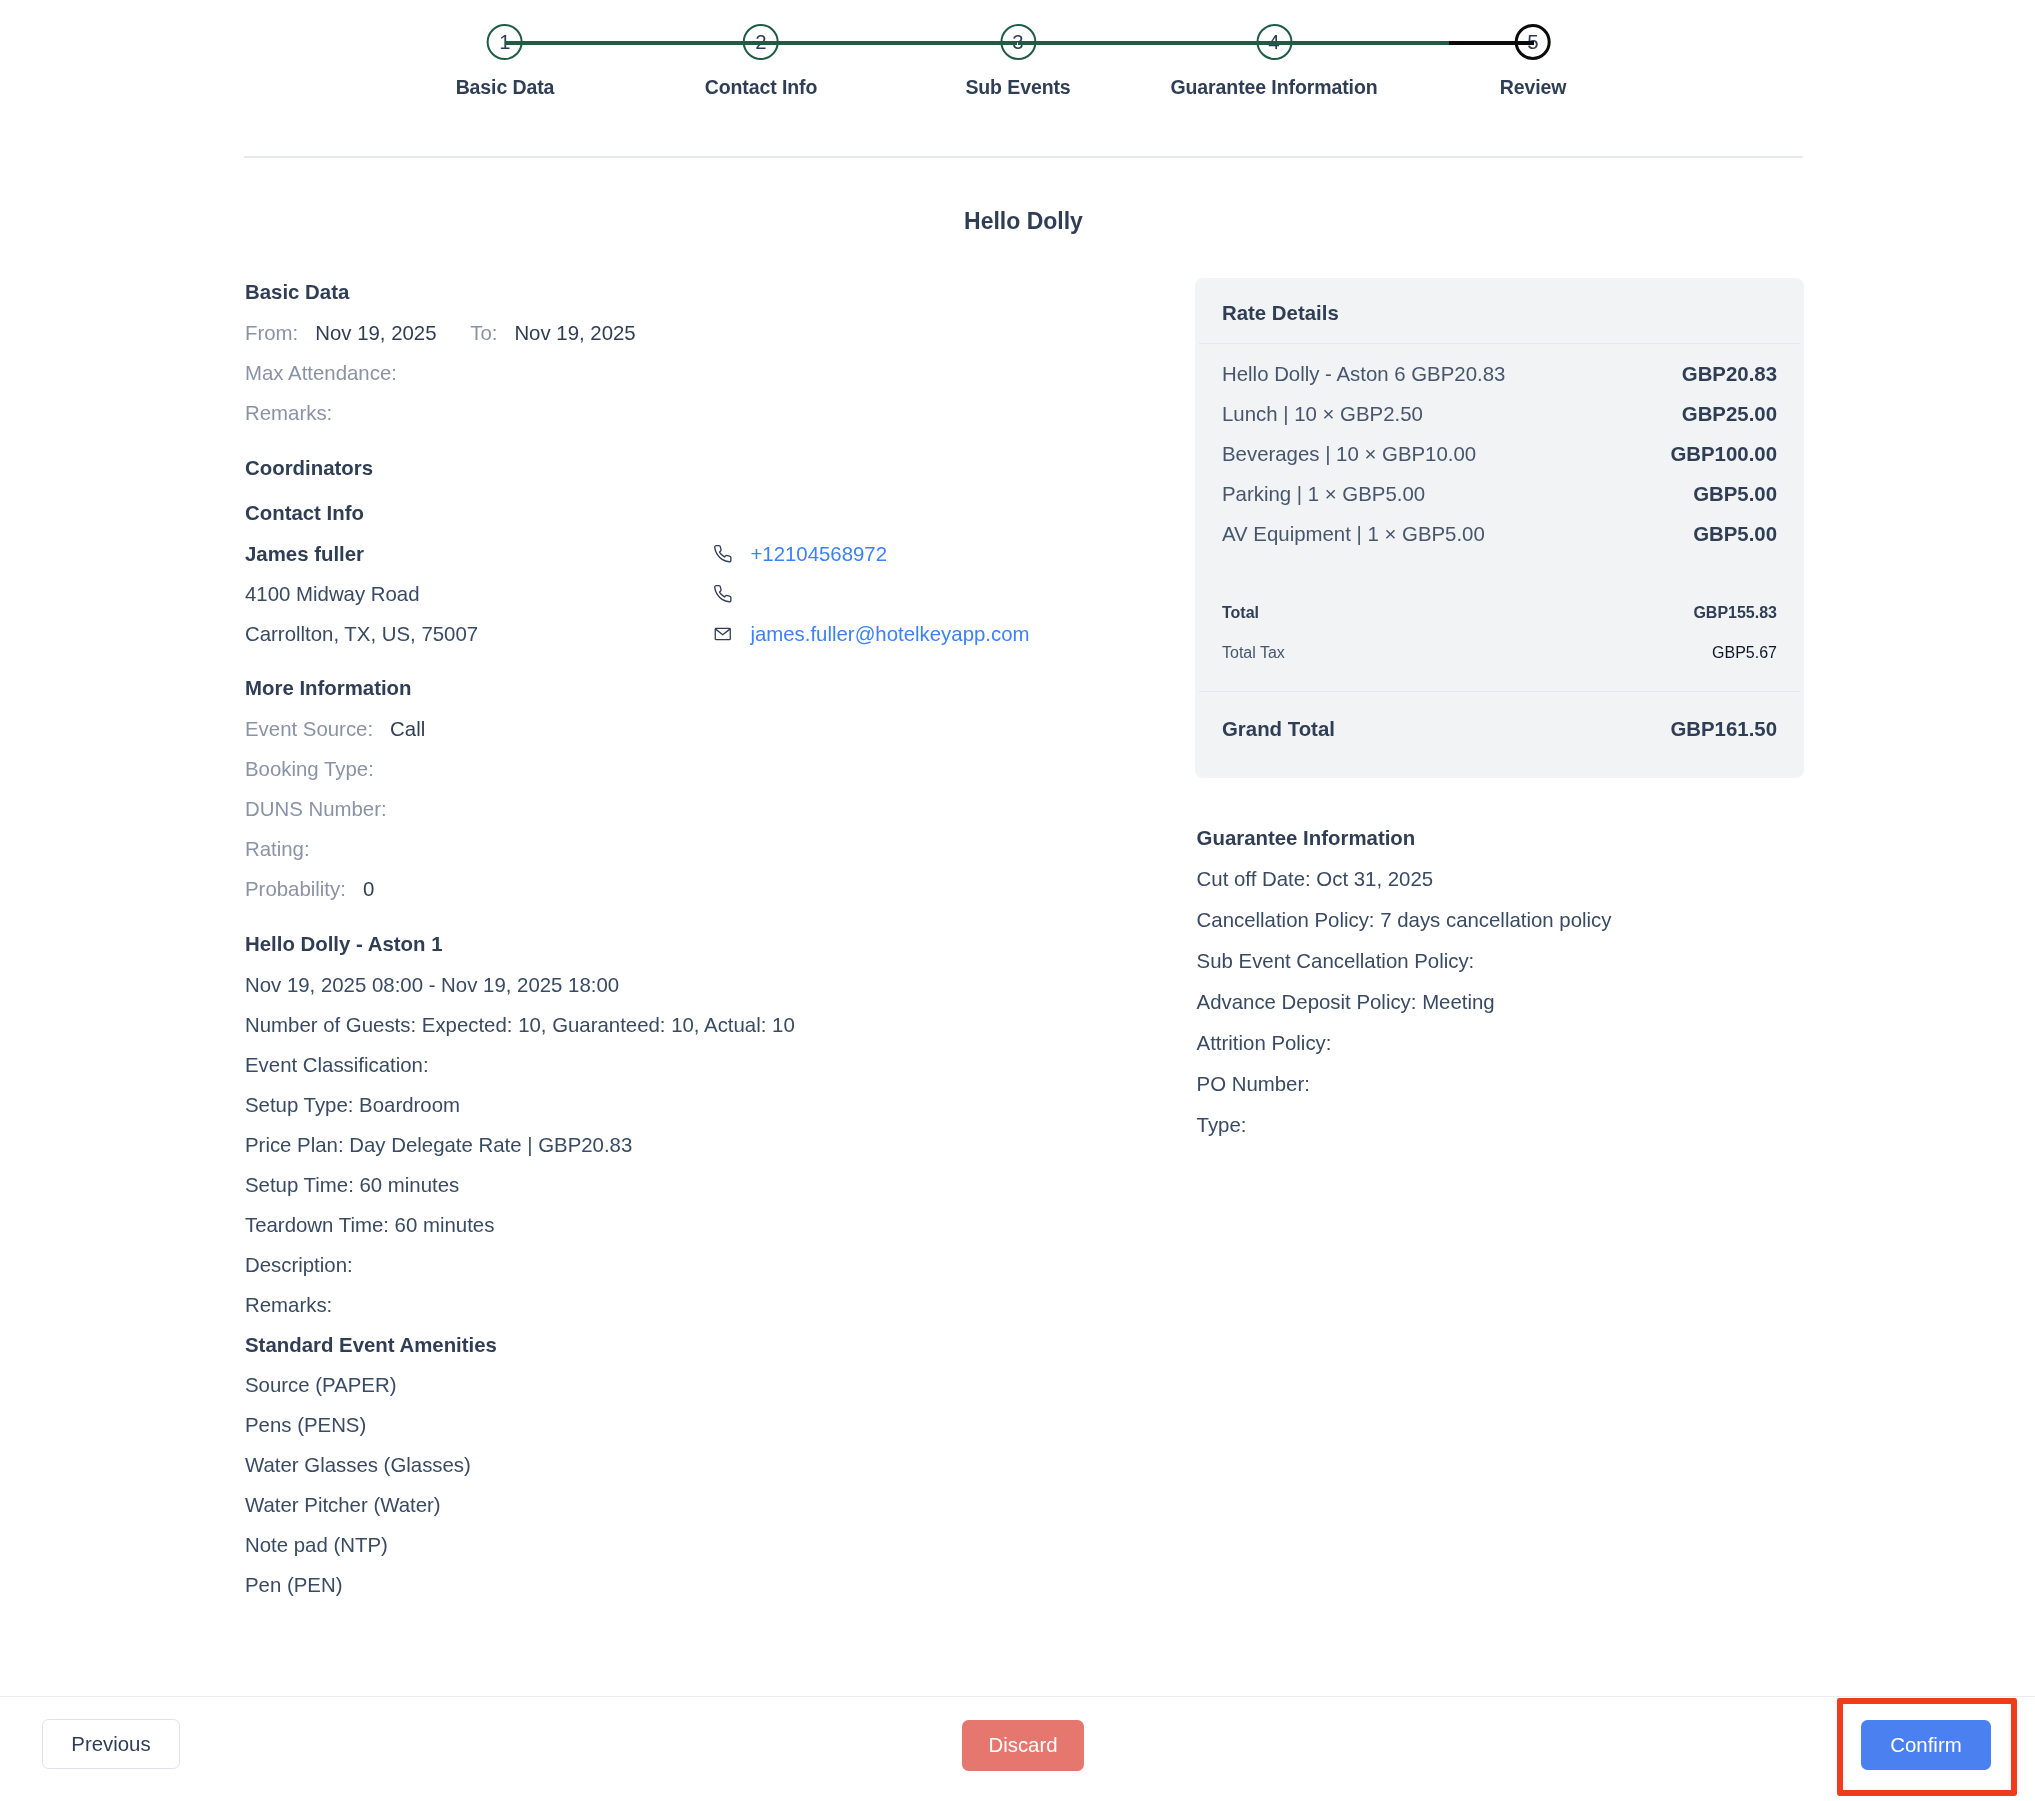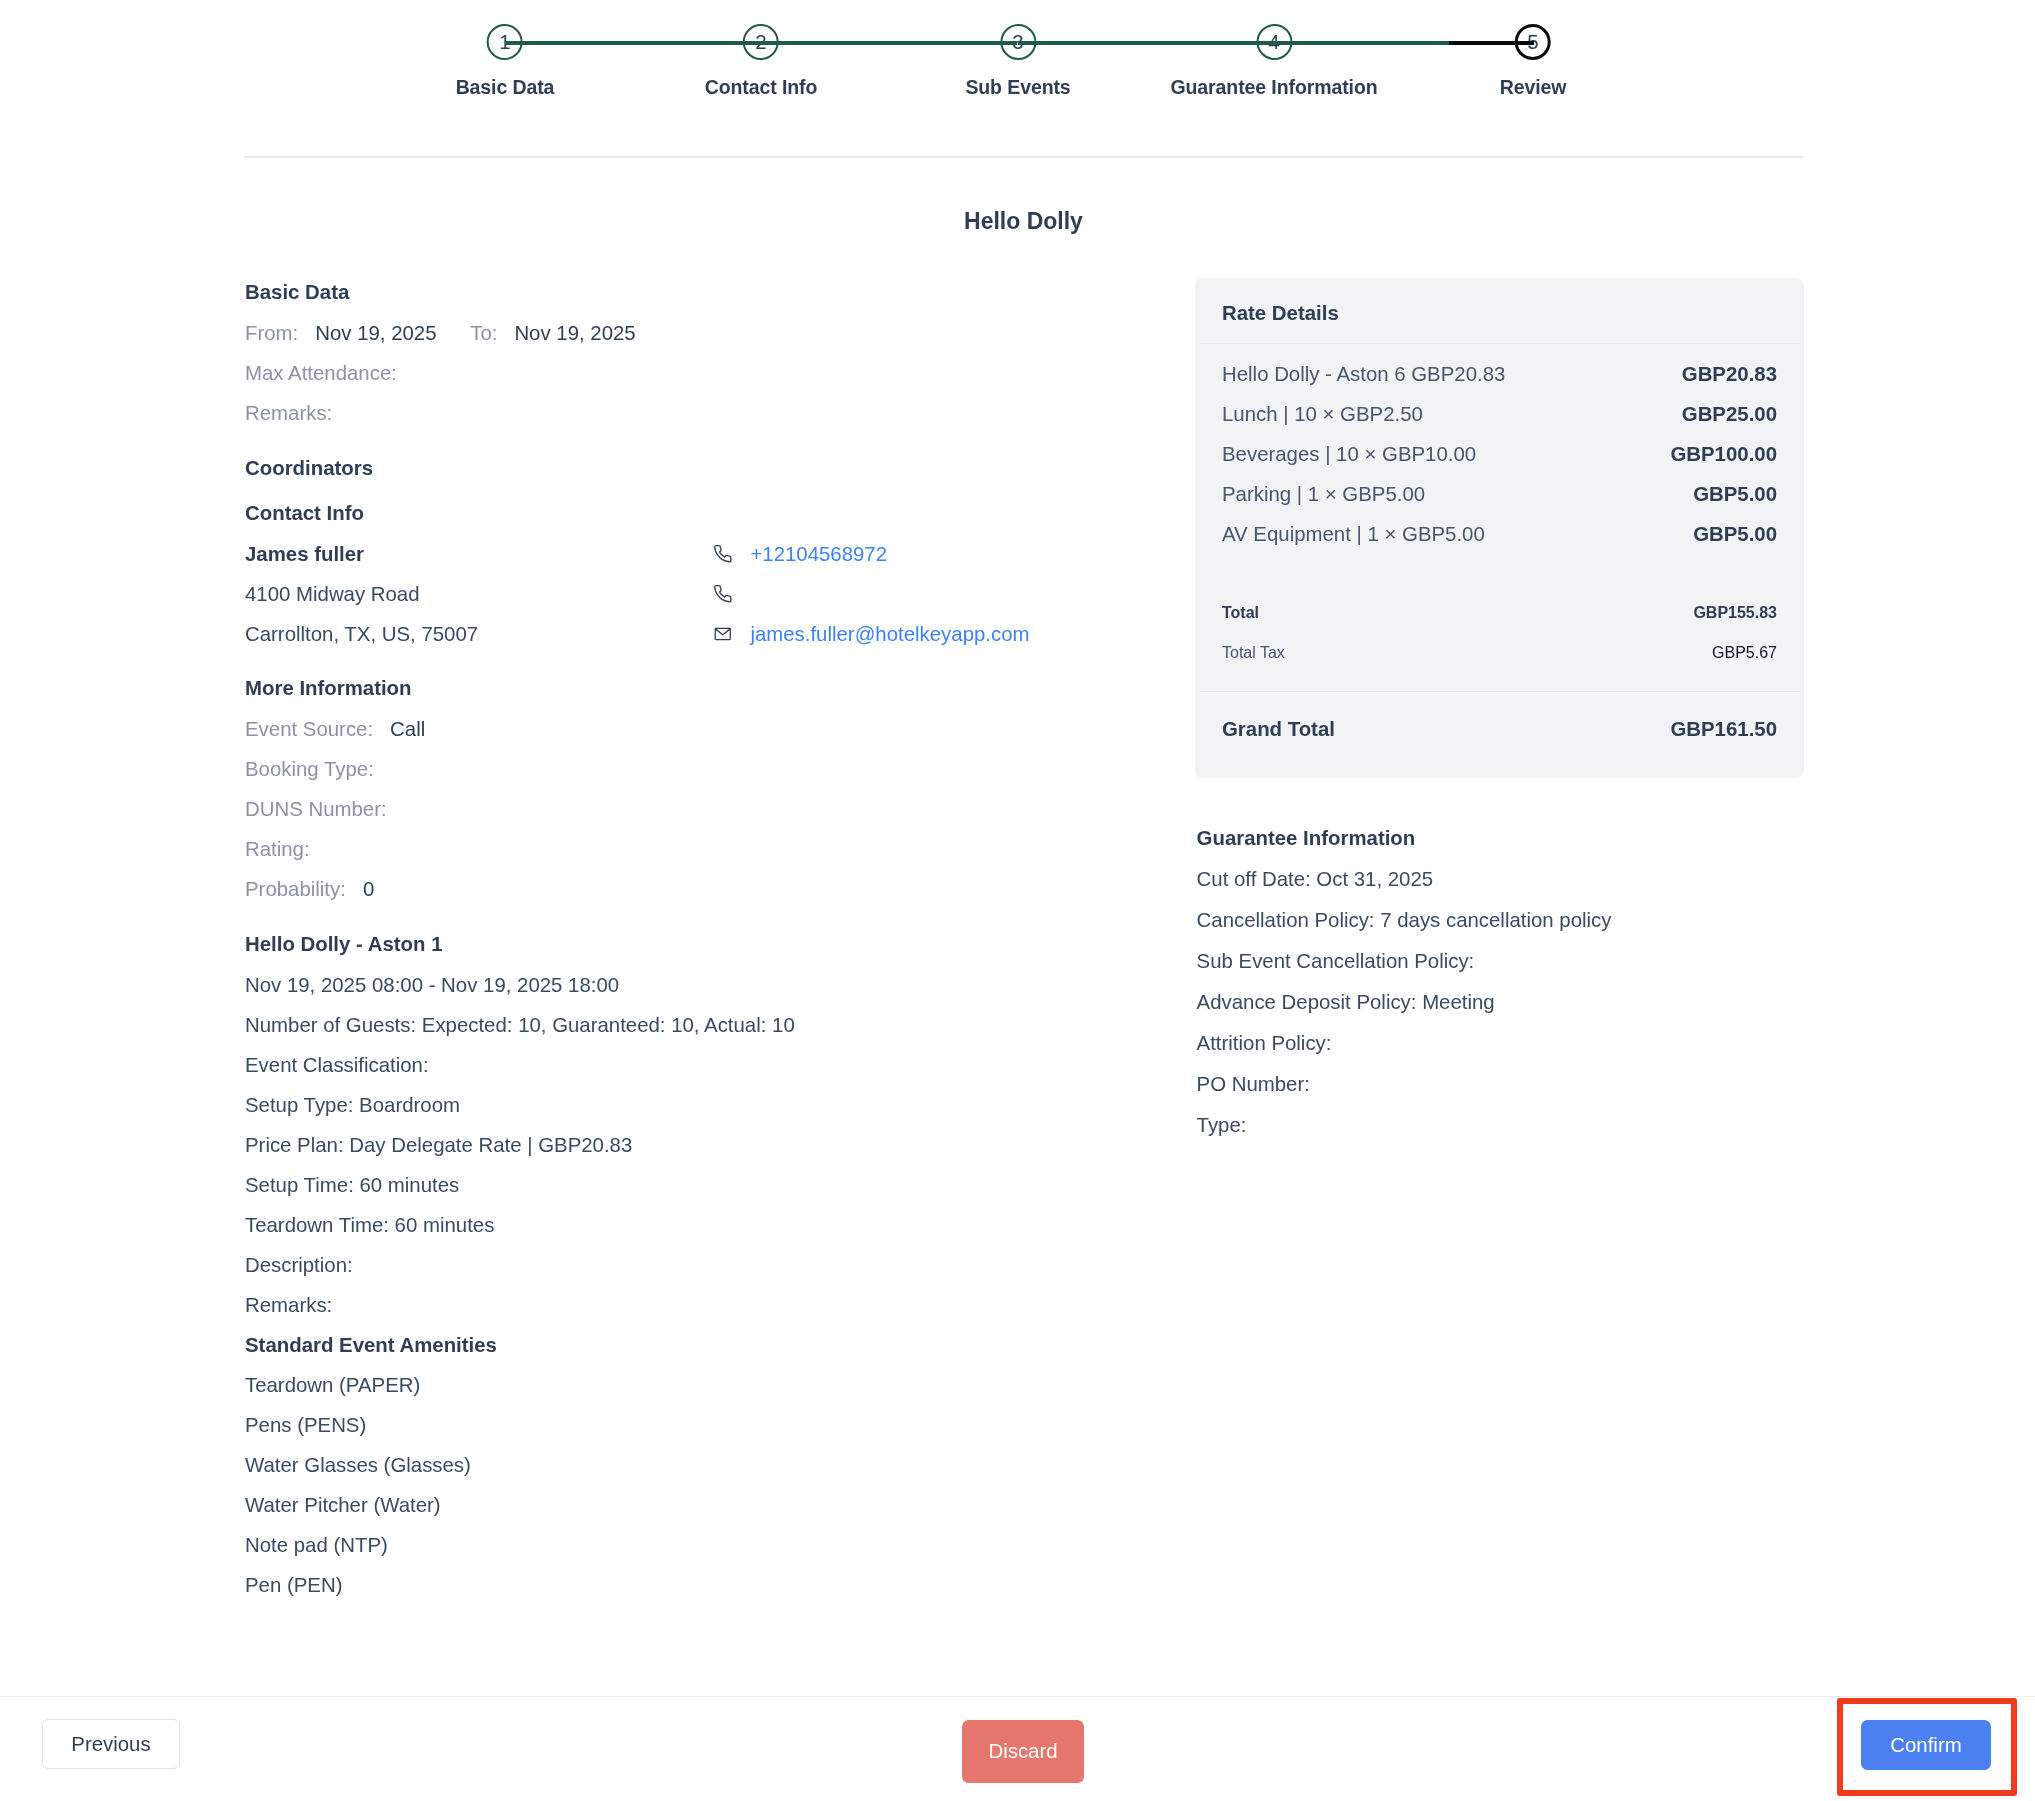--- a/index.html
+++ b/index.html
@@ -256,21 +256,21 @@
     width: 138px;
     height: 50px;
     background: #ffffff;
     border: 1.6px solid #dfe3e9;
     color: #2f3e55;
   }
   .btn-discard {
     left: 962px;
     top: 23px;
     width: 122px;
-    height: 63px;
+    height: 51px;
     background: #e5776f;
     border: none;
     color: #ffffff;
   }
   .btn-confirm {
     left: 1861px;
     top: 23px;
     width: 130px;
     height: 50px;
     background: #4a80ef;
@@ -427,21 +427,21 @@
     <div class="row">Nov 19, 2025 08:00 - Nov 19, 2025 18:00</div>
     <div class="row">Number of Guests: Expected: 10, Guaranteed: 10, Actual: 10</div>
     <div class="row">Event Classification:</div>
     <div class="row">Setup Type: Boardroom</div>
     <div class="row">Price Plan: Day Delegate Rate | GBP20.83</div>
     <div class="row">Setup Time: 60 minutes</div>
     <div class="row">Teardown Time: 60 minutes</div>
     <div class="row">Description:</div>
     <div class="row">Remarks:</div>
     <div class="strong-row">Standard Event Amenities</div>
-    <div class="row">Teardown (PAPER)</div>
+    <div class="row">Source (PAPER)</div>
     <div class="row">Pens (PENS)</div>
     <div class="row">Water Glasses (Glasses)</div>
     <div class="row">Water Pitcher (Water)</div>
     <div class="row">Note pad (NTP)</div>
     <div class="row">Pen (PEN)</div>
   </div>
 
   <div class="right-col">
 
     <div class="rate-card">

